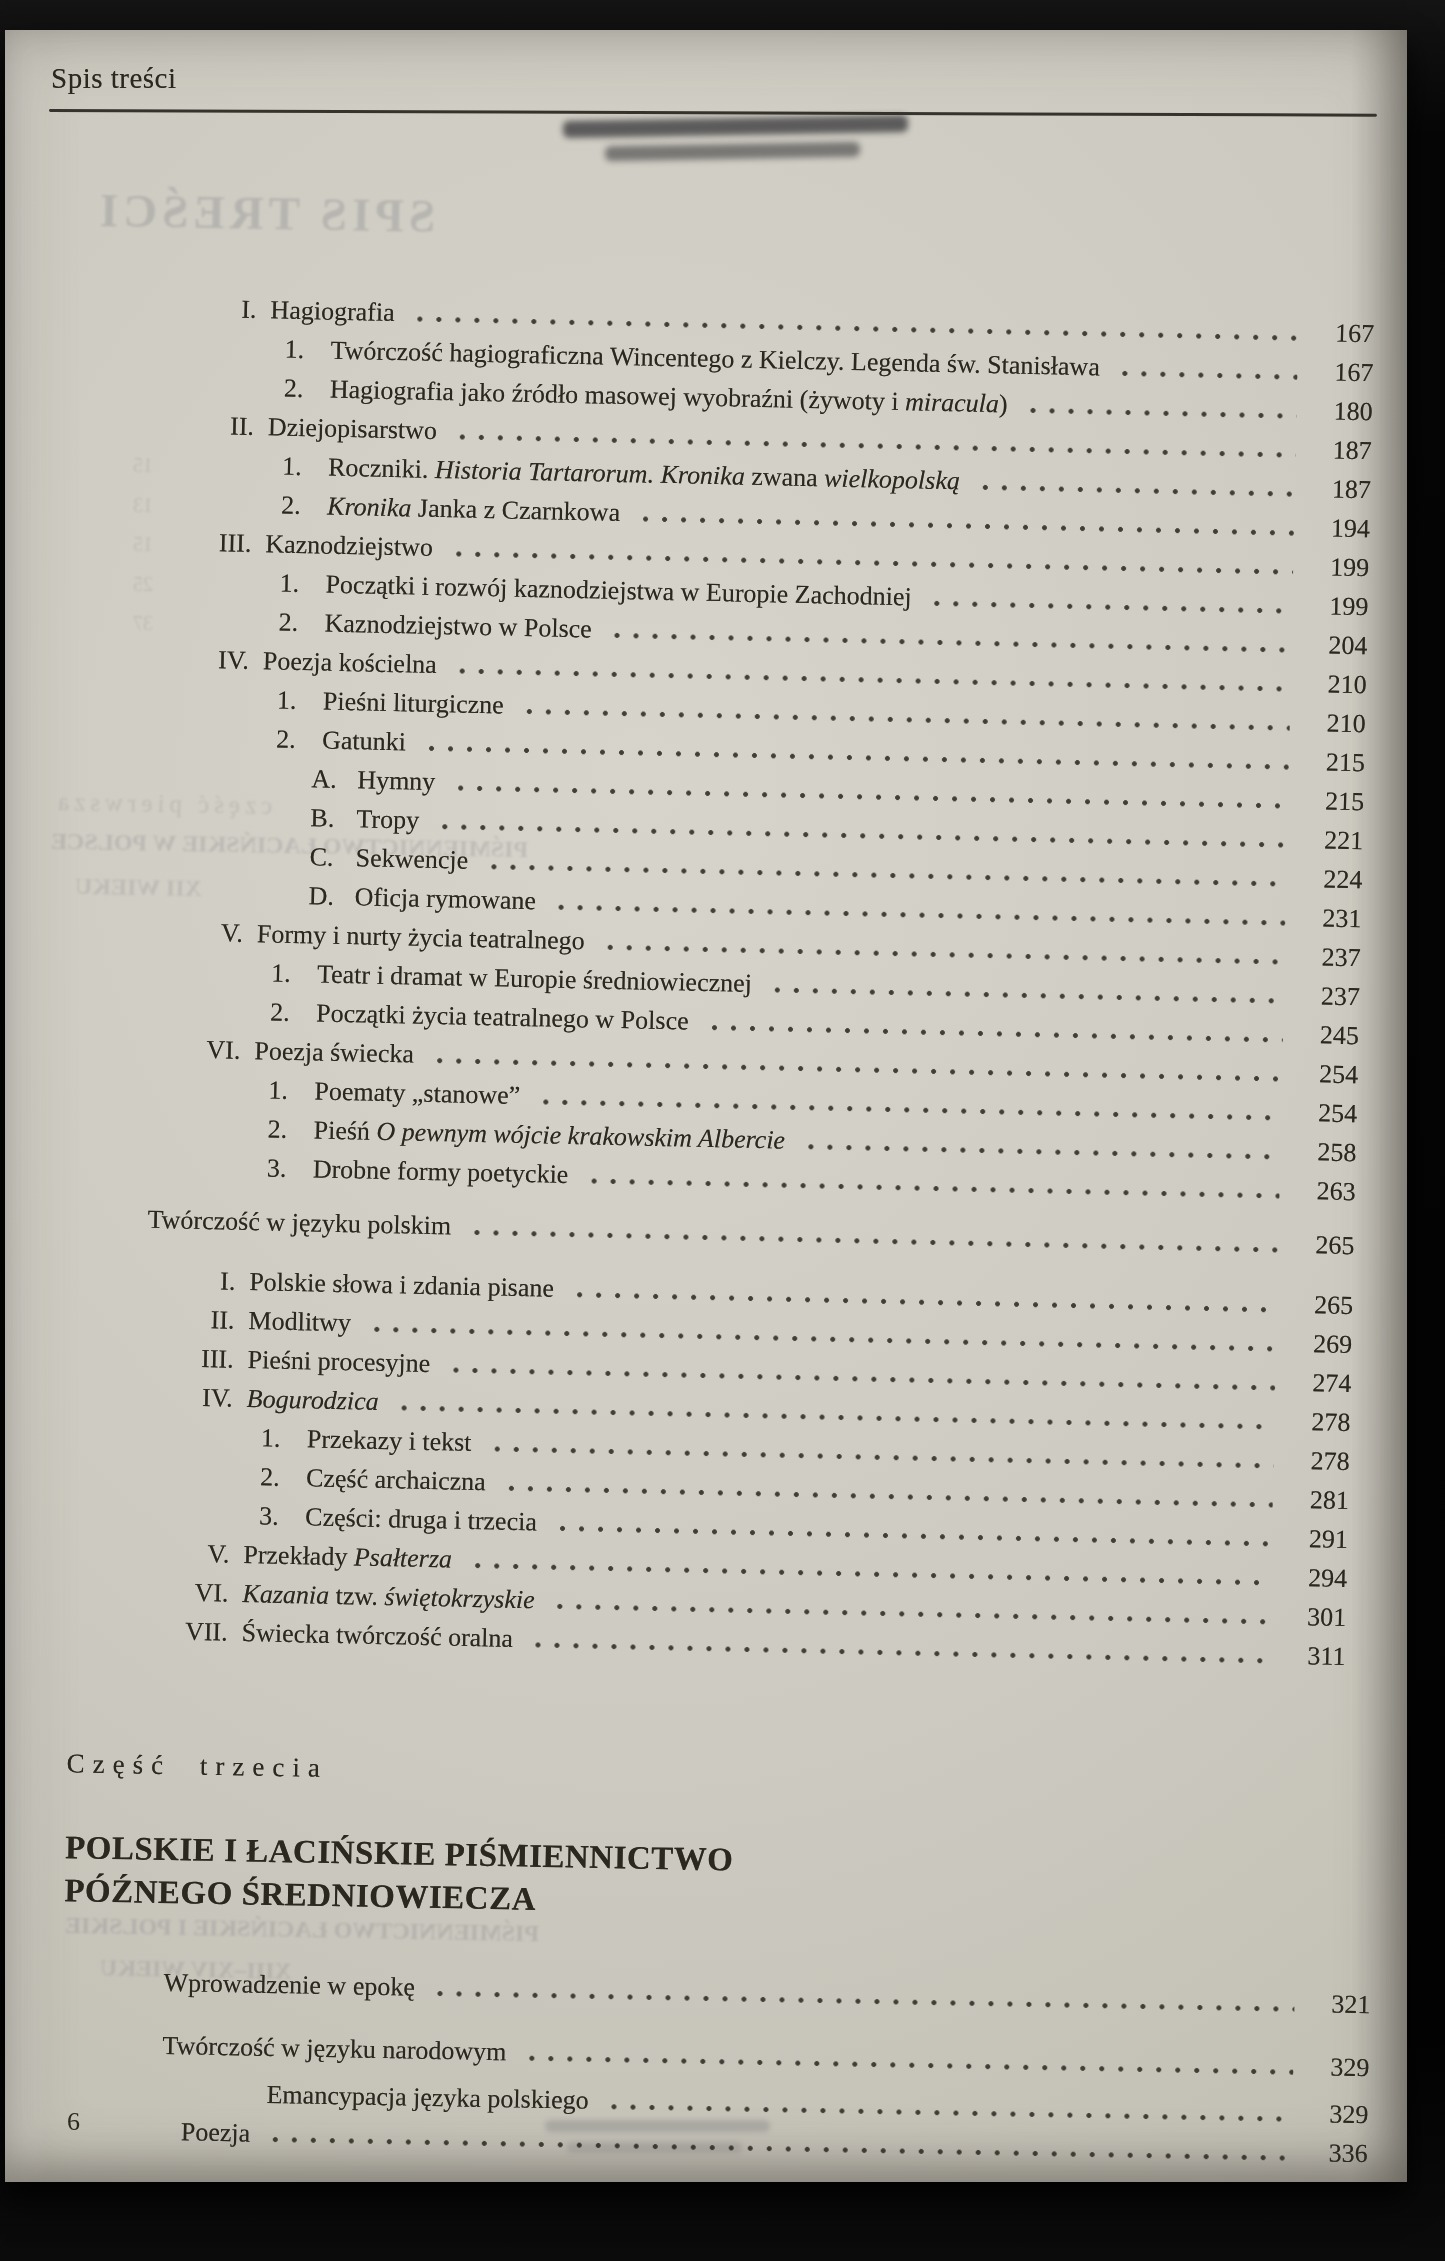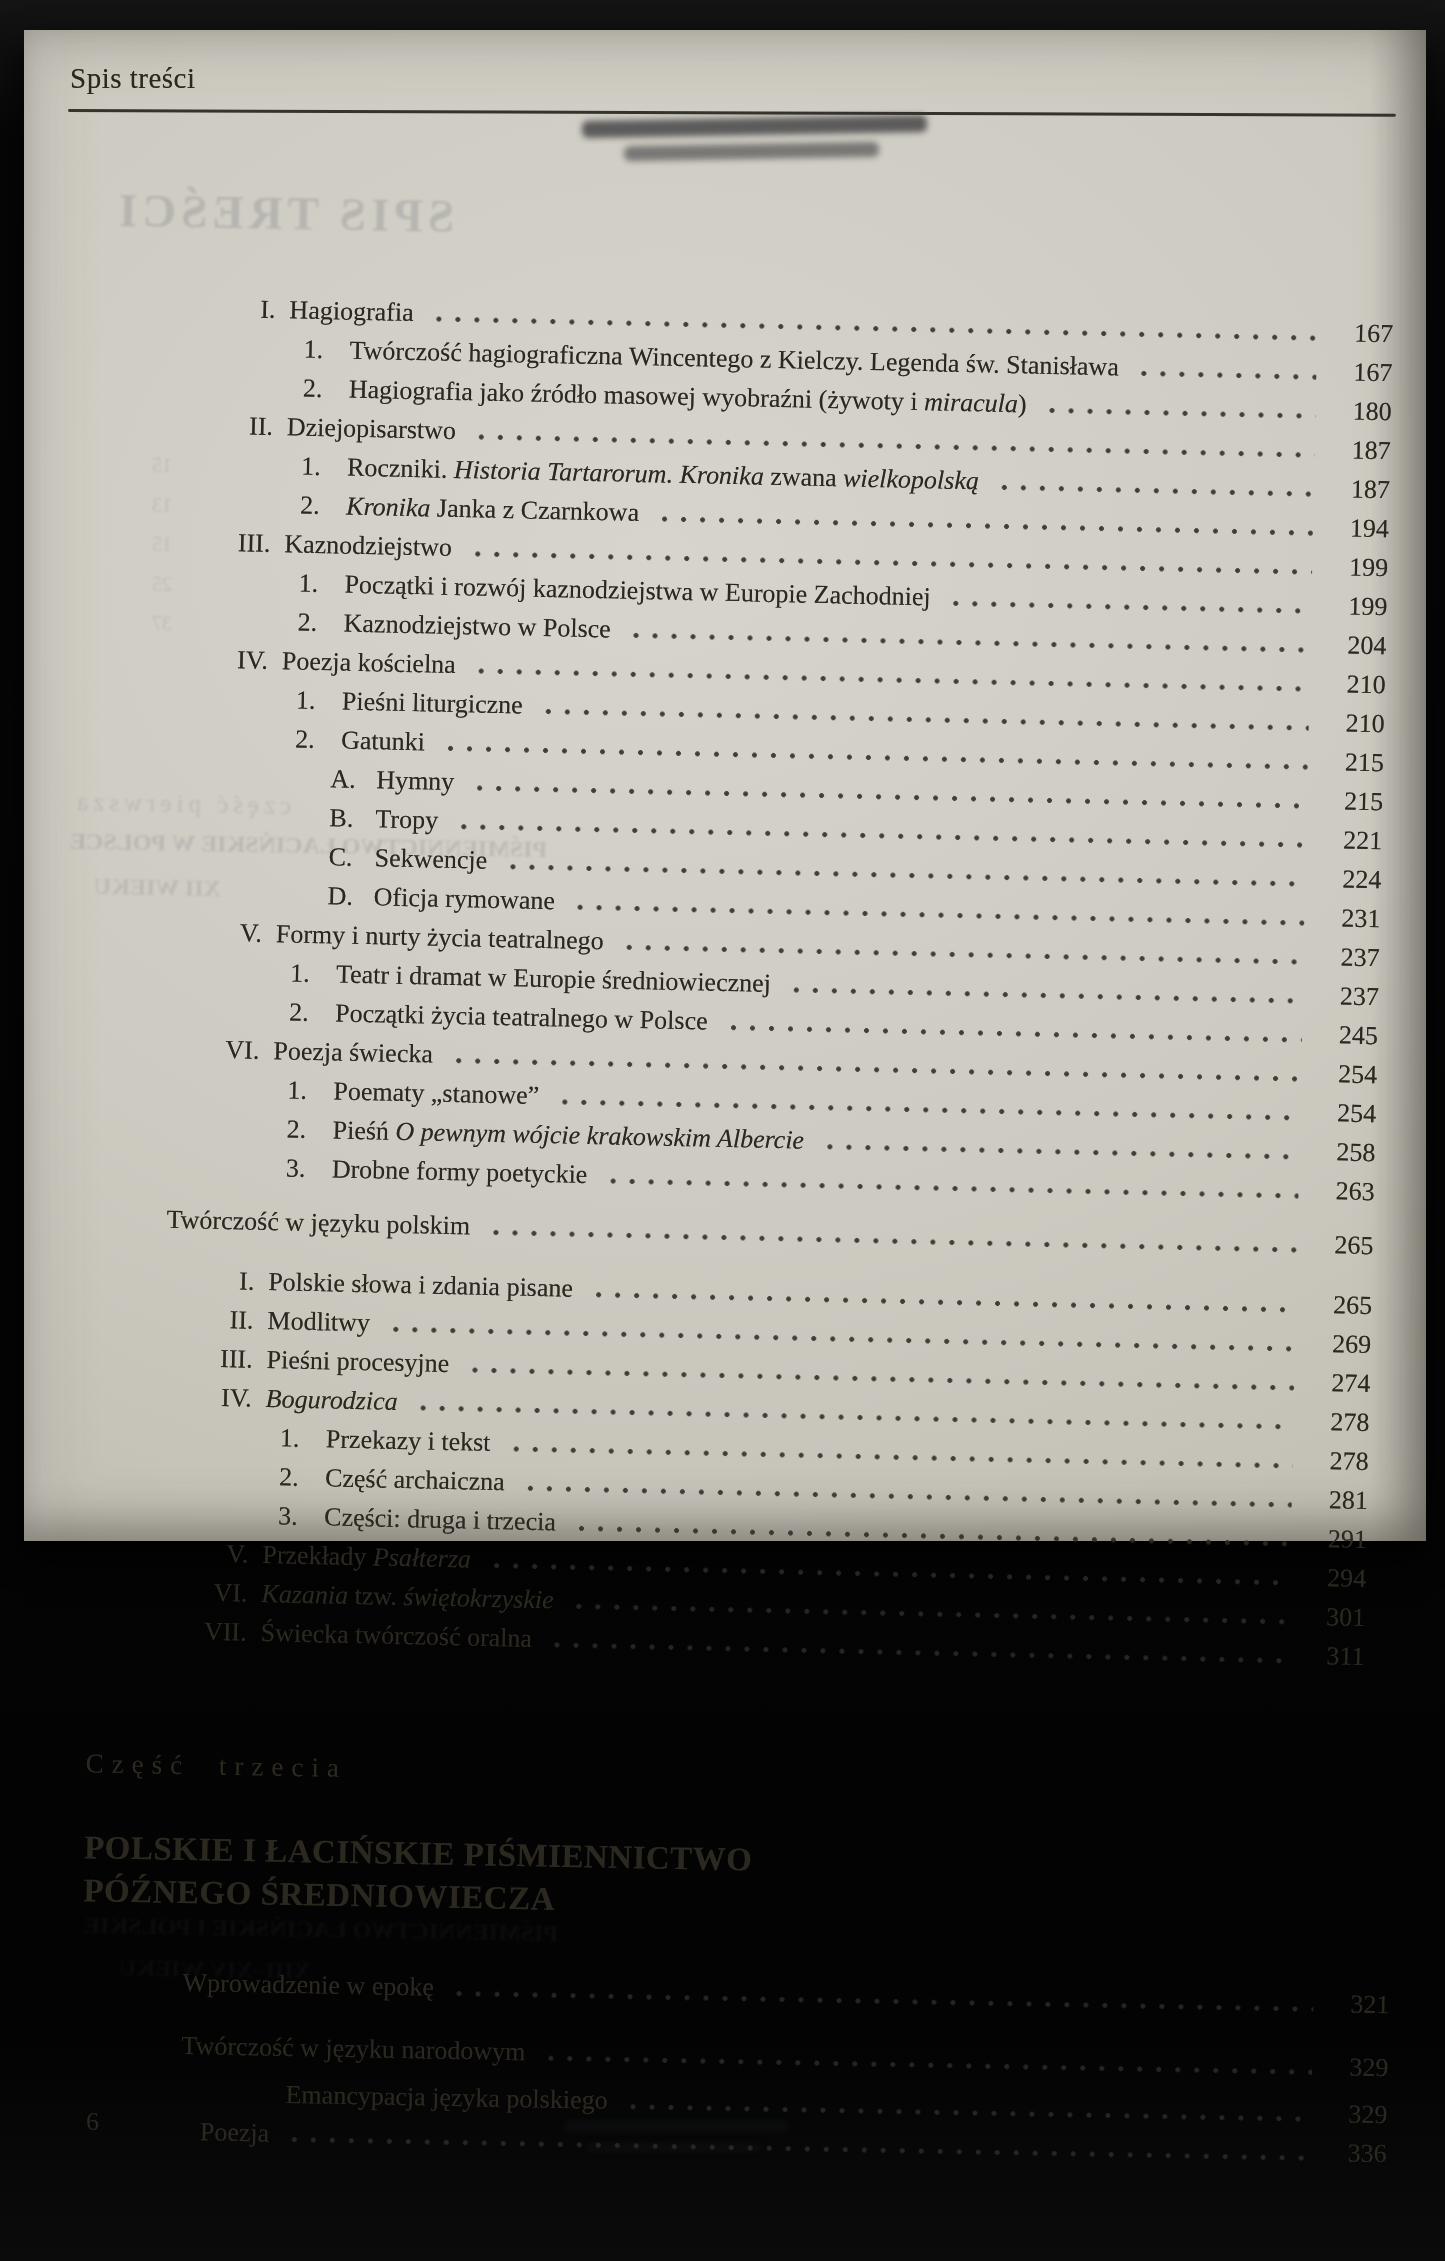--- a/index.html
+++ b/index.html
@@ -2,21 +2,21 @@
 <html><head>
 <meta charset="utf-8">
 <style>
   html,body{margin:0;padding:0;}
   body{
     width:1445px;height:2261px;position:relative;overflow:hidden;
     background:linear-gradient(180deg,#141414 0%,#060606 6%,#030303 90%,#0b0b0b 100%);
     font-family:"Liberation Serif","DejaVu Serif",serif;
   }
   .page{
-    position:absolute;left:24px;top:30px;width:1402px;height:1511px;
+    position:absolute;left:5px;top:30px;width:1402px;height:2152px;
     background:
       linear-gradient(to right, rgba(255,255,255,0.22), rgba(255,255,255,0) 3%, rgba(255,255,255,0) 96%, rgba(0,0,0,0.16)),
       radial-gradient(120% 90% at 45% 35%, #d7d4cb 0%, #cdcac1 50%, #c3c0b6 80%, #b4b1a7 100%);
     box-shadow: inset 0 0 70px rgba(70,65,55,0.30), inset -10px -14px 40px rgba(55,50,42,0.35), 0 16px 30px rgba(0,0,0,0.85);
     color:#2b2820;
   }
   .header{
     position:absolute;left:46px;top:32px;font-size:29px;letter-spacing:0.5px;
     text-shadow:0 0 0.5px rgba(43,40,32,.6);
   }

